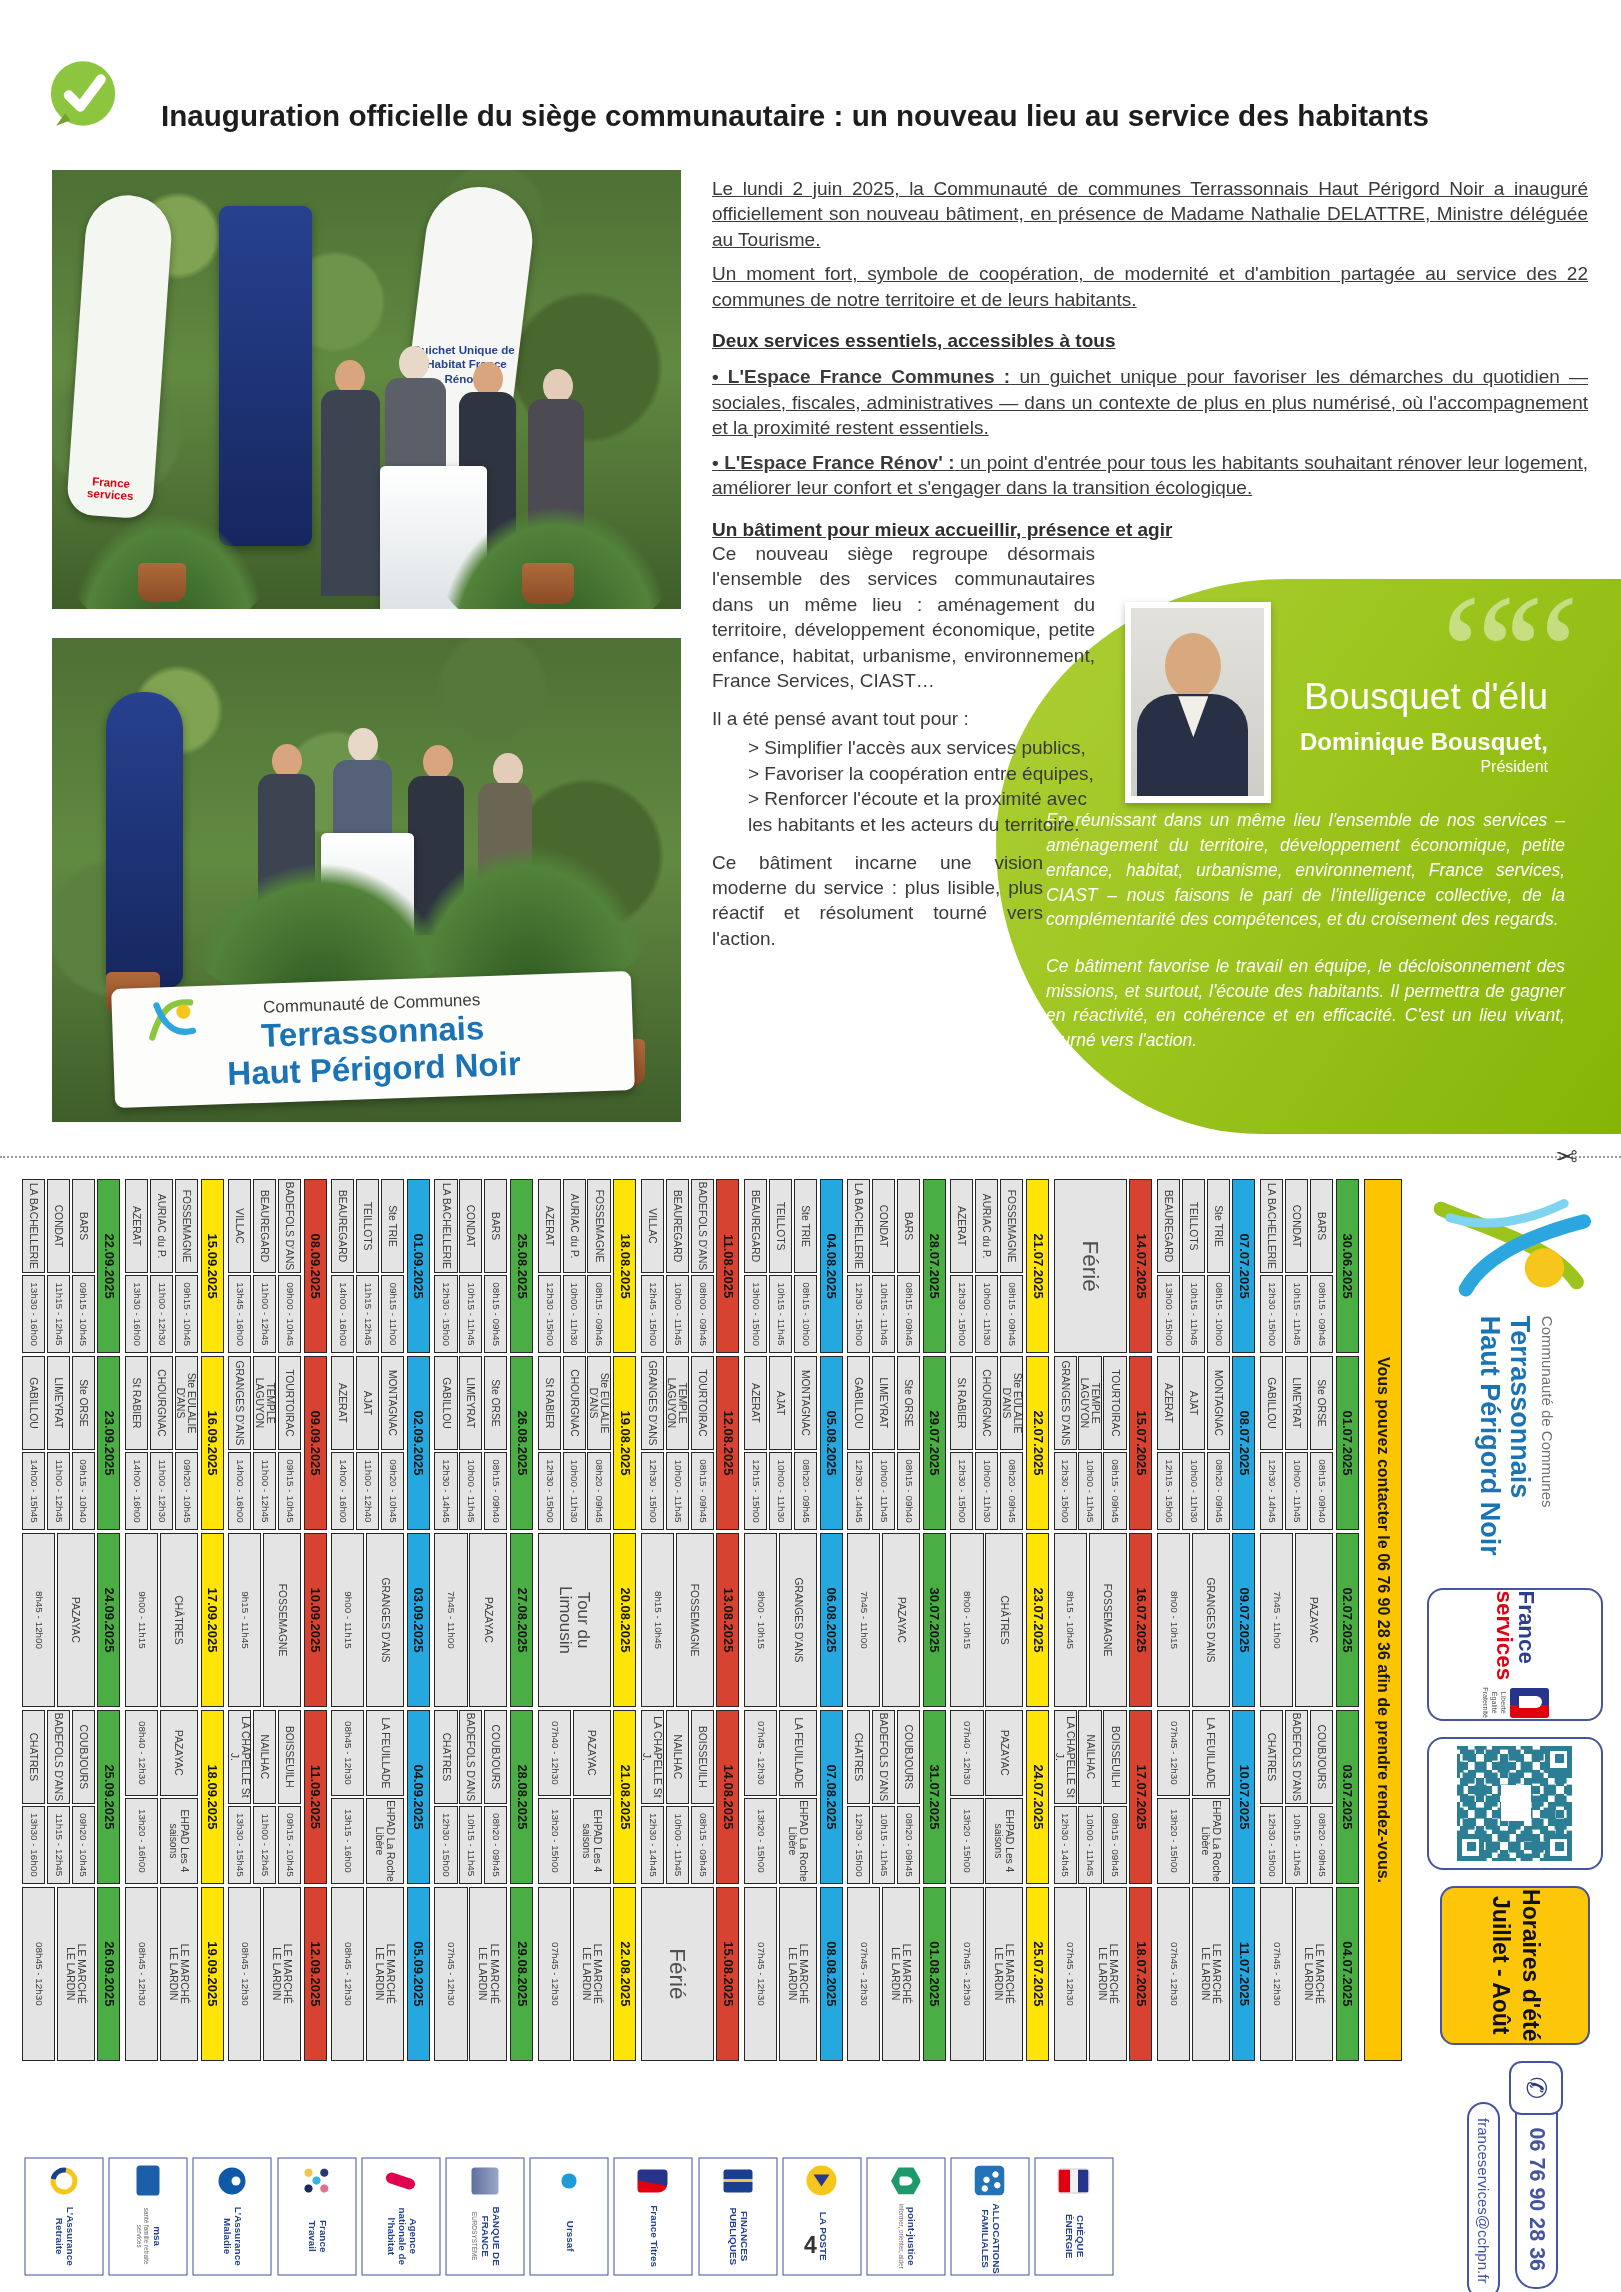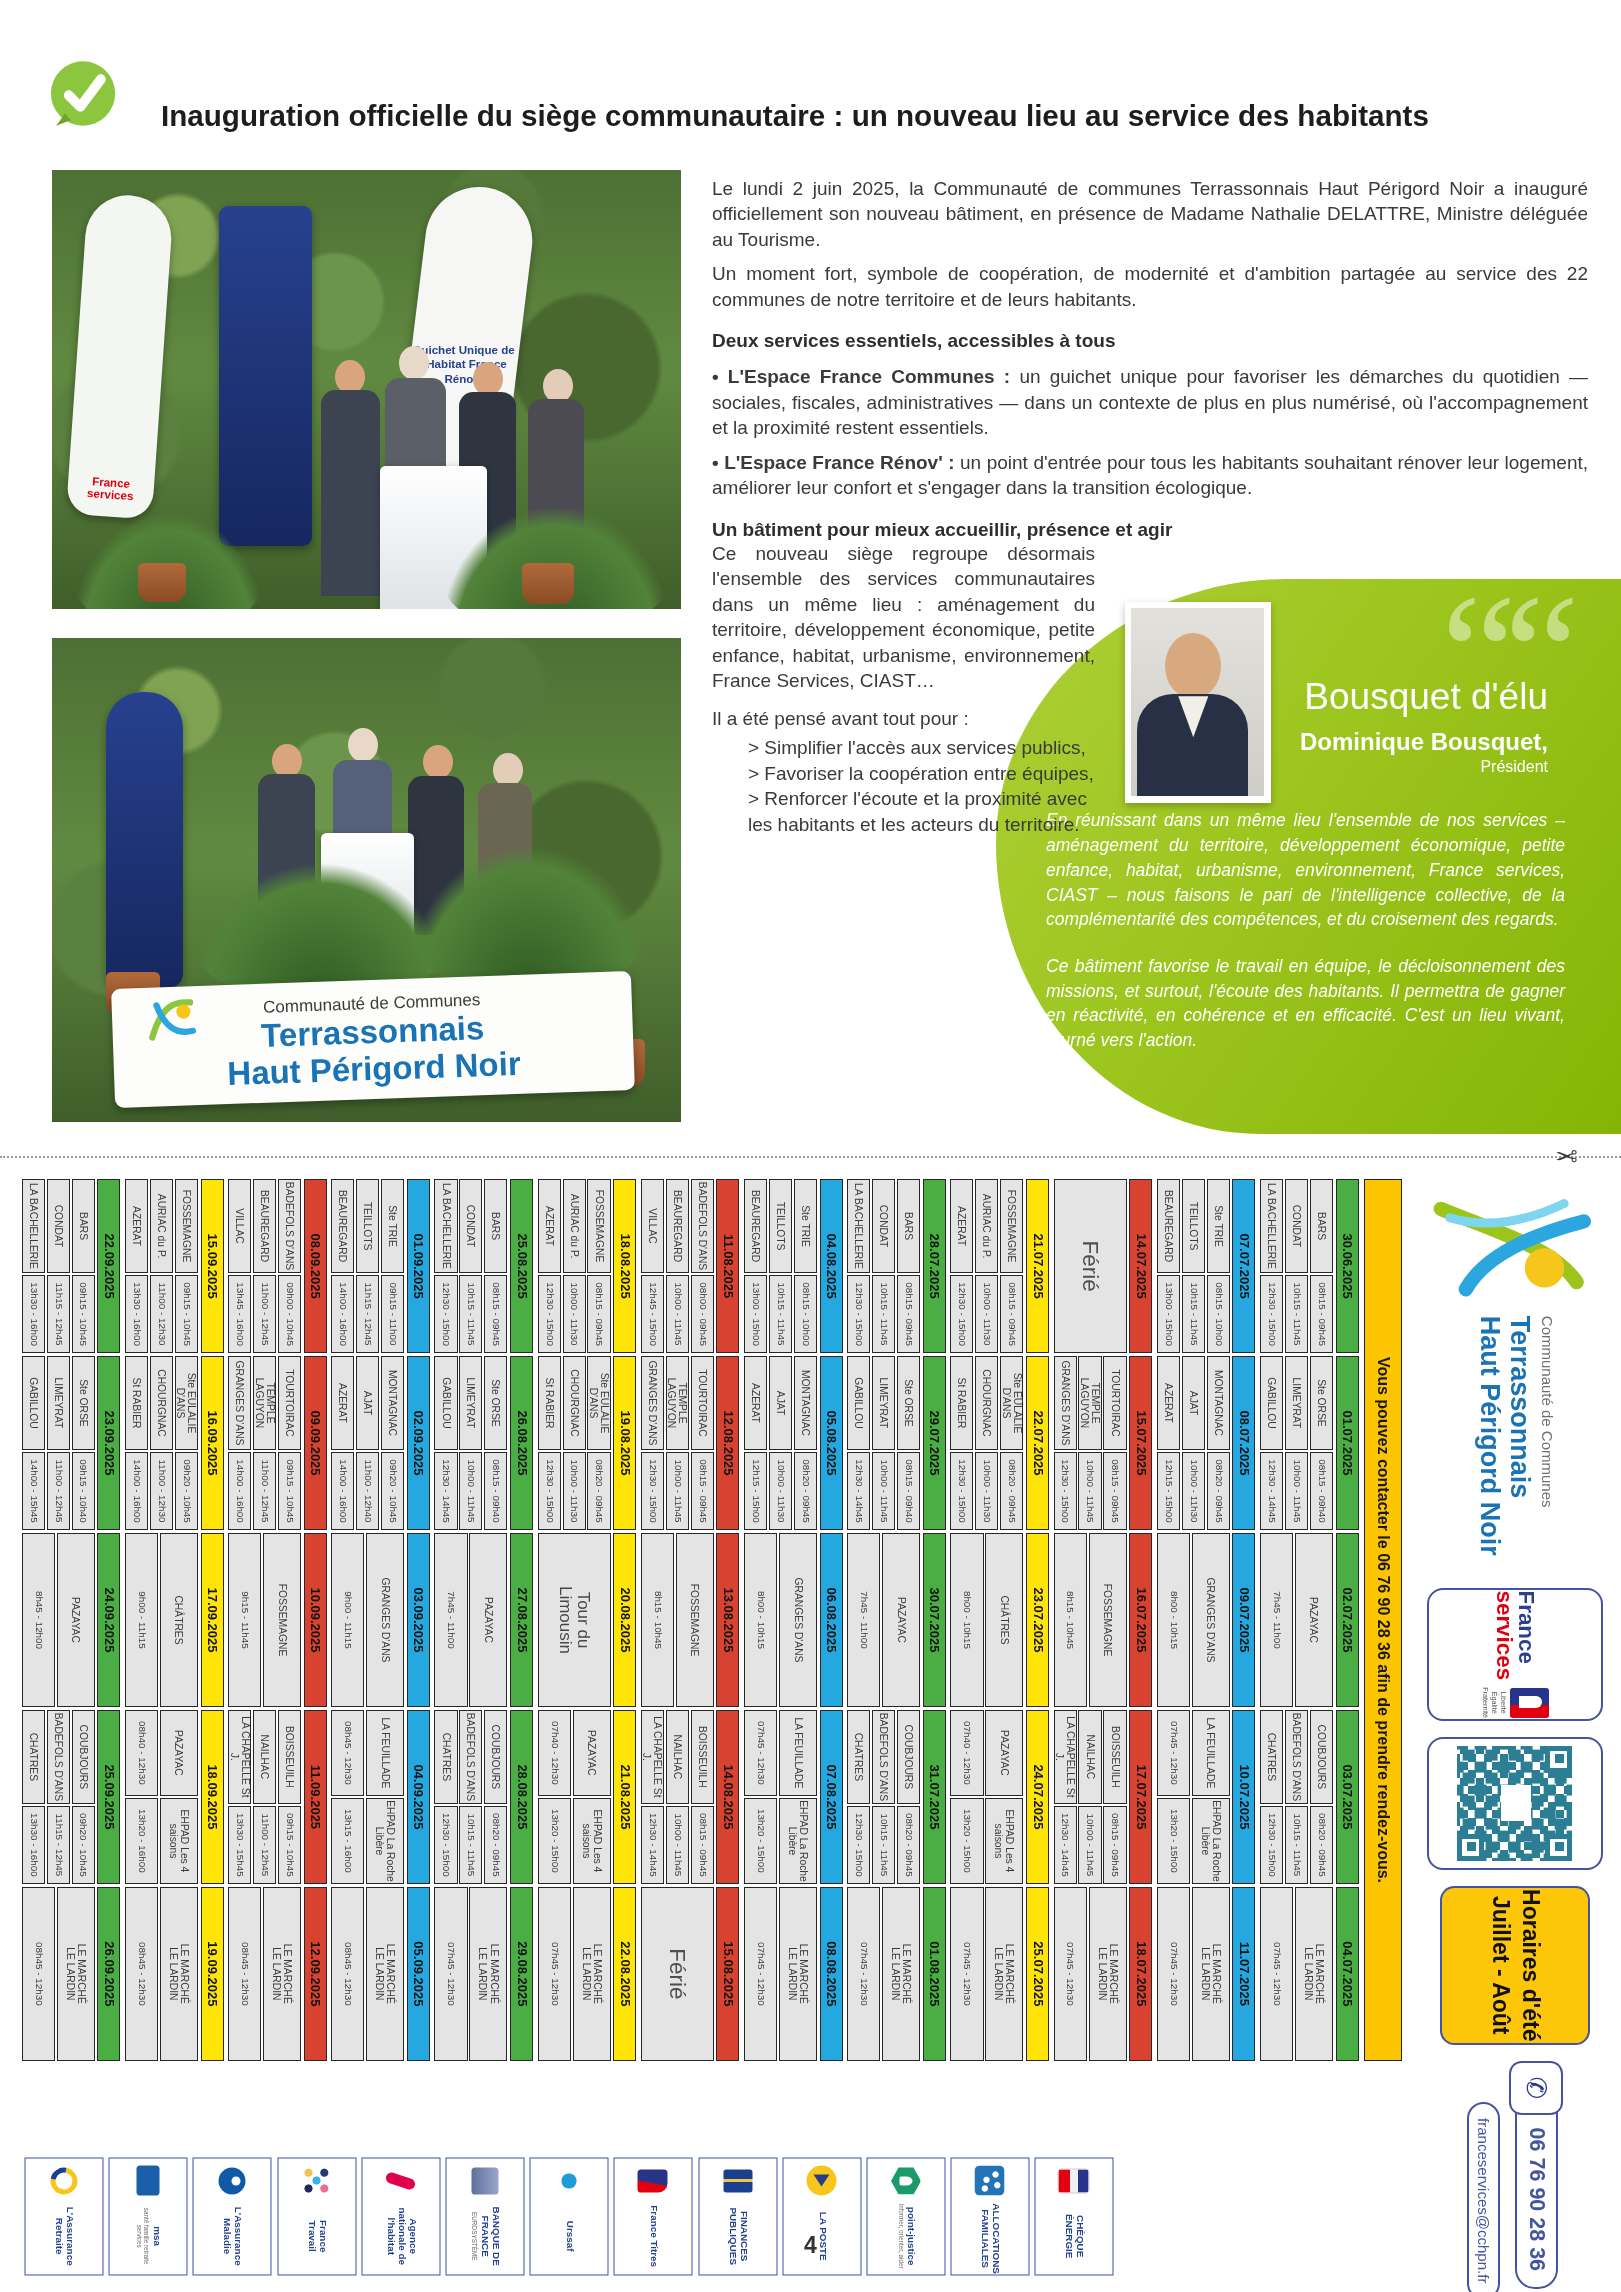--- a/index.html
+++ b/index.html
@@ -32,21 +32,21 @@
   .head{position:absolute;width:30px;height:34px;border-radius:50%;background:#d9a57f;}
   .podium{position:absolute;background:linear-gradient(180deg,#ffffff,#dfe3e6);border-radius:5.4px 5.4px 0 0;box-shadow:0 2.7px 7.2px rgba(0,0,0,.3);}
   .plant{position:absolute;background:radial-gradient(ellipse at 50% 100%,#2f5a22 0%,#52833a 60%,transparent 70%);border-radius:50%;}
   .pot{position:absolute;background:linear-gradient(180deg,#b06a3a,#8a4c26);border-radius:5.4px 5.4px 12.5px 12.5px;}
   .photo-banner{position:absolute;left:61px;bottom:23px;width:502px;padding:14.3px 9px 12.5px;background:#fdfdfb;border-radius:9px;
         transform:rotate(-2deg);box-shadow:0 3.6px 9px rgba(0,0,0,.35);text-align:center;}
   .pb-small{font-size:17px;color:#3c3c3c;}
   .pb-big{font-size:33px;font-weight:700;color:#1a73b5;line-height:1.1;}
   .pb-swoosh{position:absolute;left:32px;top:9px;width:54px;height:48px;}
   
-  .col-right{position:absolute;left:712px;top:176px;width:876px;font-size:19px;line-height:1.34;text-align:justify;}
+  .col-right{position:absolute;left:712px;top:176px;width:876px;font-size:19px;line-height:1.34;text-align:justify;text-decoration:underline;}
   .col-right p{margin:0 0 9px;}
   .subhead{font-weight:700;color:#2e2e2e;margin:16px 0 10.7px !important;text-align:left;}
   .blead{font-weight:700;}
   .col-mid{position:absolute;left:712px;top:541px;width:383px;font-size:19px;line-height:1.34;text-align:justify;z-index:3;}
   .col-mid p{margin:0 0 12.5px;}
   .plist{margin:0 0 12.5px;padding-left:36px;text-align:left;}
   .plist div{margin:0;}
   .col-mid .last{width:331px;}
   
   .blob{position:absolute;left:996px;top:579px;width:625px;height:555px;z-index:2;
@@ -207,20 +207,21 @@
   </div>
 
   <div class="col-mid">
     <p>Ce nouveau siège regroupe désormais l'ensemble des services communautaires dans un même lieu : aménagement du territoire, développement économique, petite enfance, habitat, urbanisme, environnement, France Services, CIAST…</p>
     <p style="margin-bottom:3.6px;">Il a été pensé avant tout pour :</p>
     <div class="plist">
       <div>&gt; Simplifier l'accès aux services publics,</div>
       <div>&gt; Favoriser la coopération entre équipes,</div>
       <div>&gt; Renforcer l'écoute et la proximité avec les habitants et les acteurs du territoire.</div>
     </div>
+    <p class="last">Ce bâtiment incarne une vision moderne du service : plus lisible, plus réactif et résolument tourné vers l'action.</p>
   </div>
 
   <div class="photo photo2">
     <div class="rollup" style="left:54px;top:54px;width:77px;height:296px;border-radius:36px 36px 14.3px 14.3px;"></div>
     <span class="head" style="left:220px;top:106px;"></span>
     <span class="person" style="left:206px;top:136px;width:57px;height:161px;background:#3c4452;"></span>
     <span class="head" style="left:296px;top:90px;background:#e8d8c8;"></span>
     <span class="person" style="left:281px;top:122px;width:59px;height:176px;background:#556079;"></span>
     <span class="head" style="left:371px;top:107px;"></span>
     <span class="person" style="left:356px;top:138px;width:56px;height:159px;background:#2e3440;"></span>

